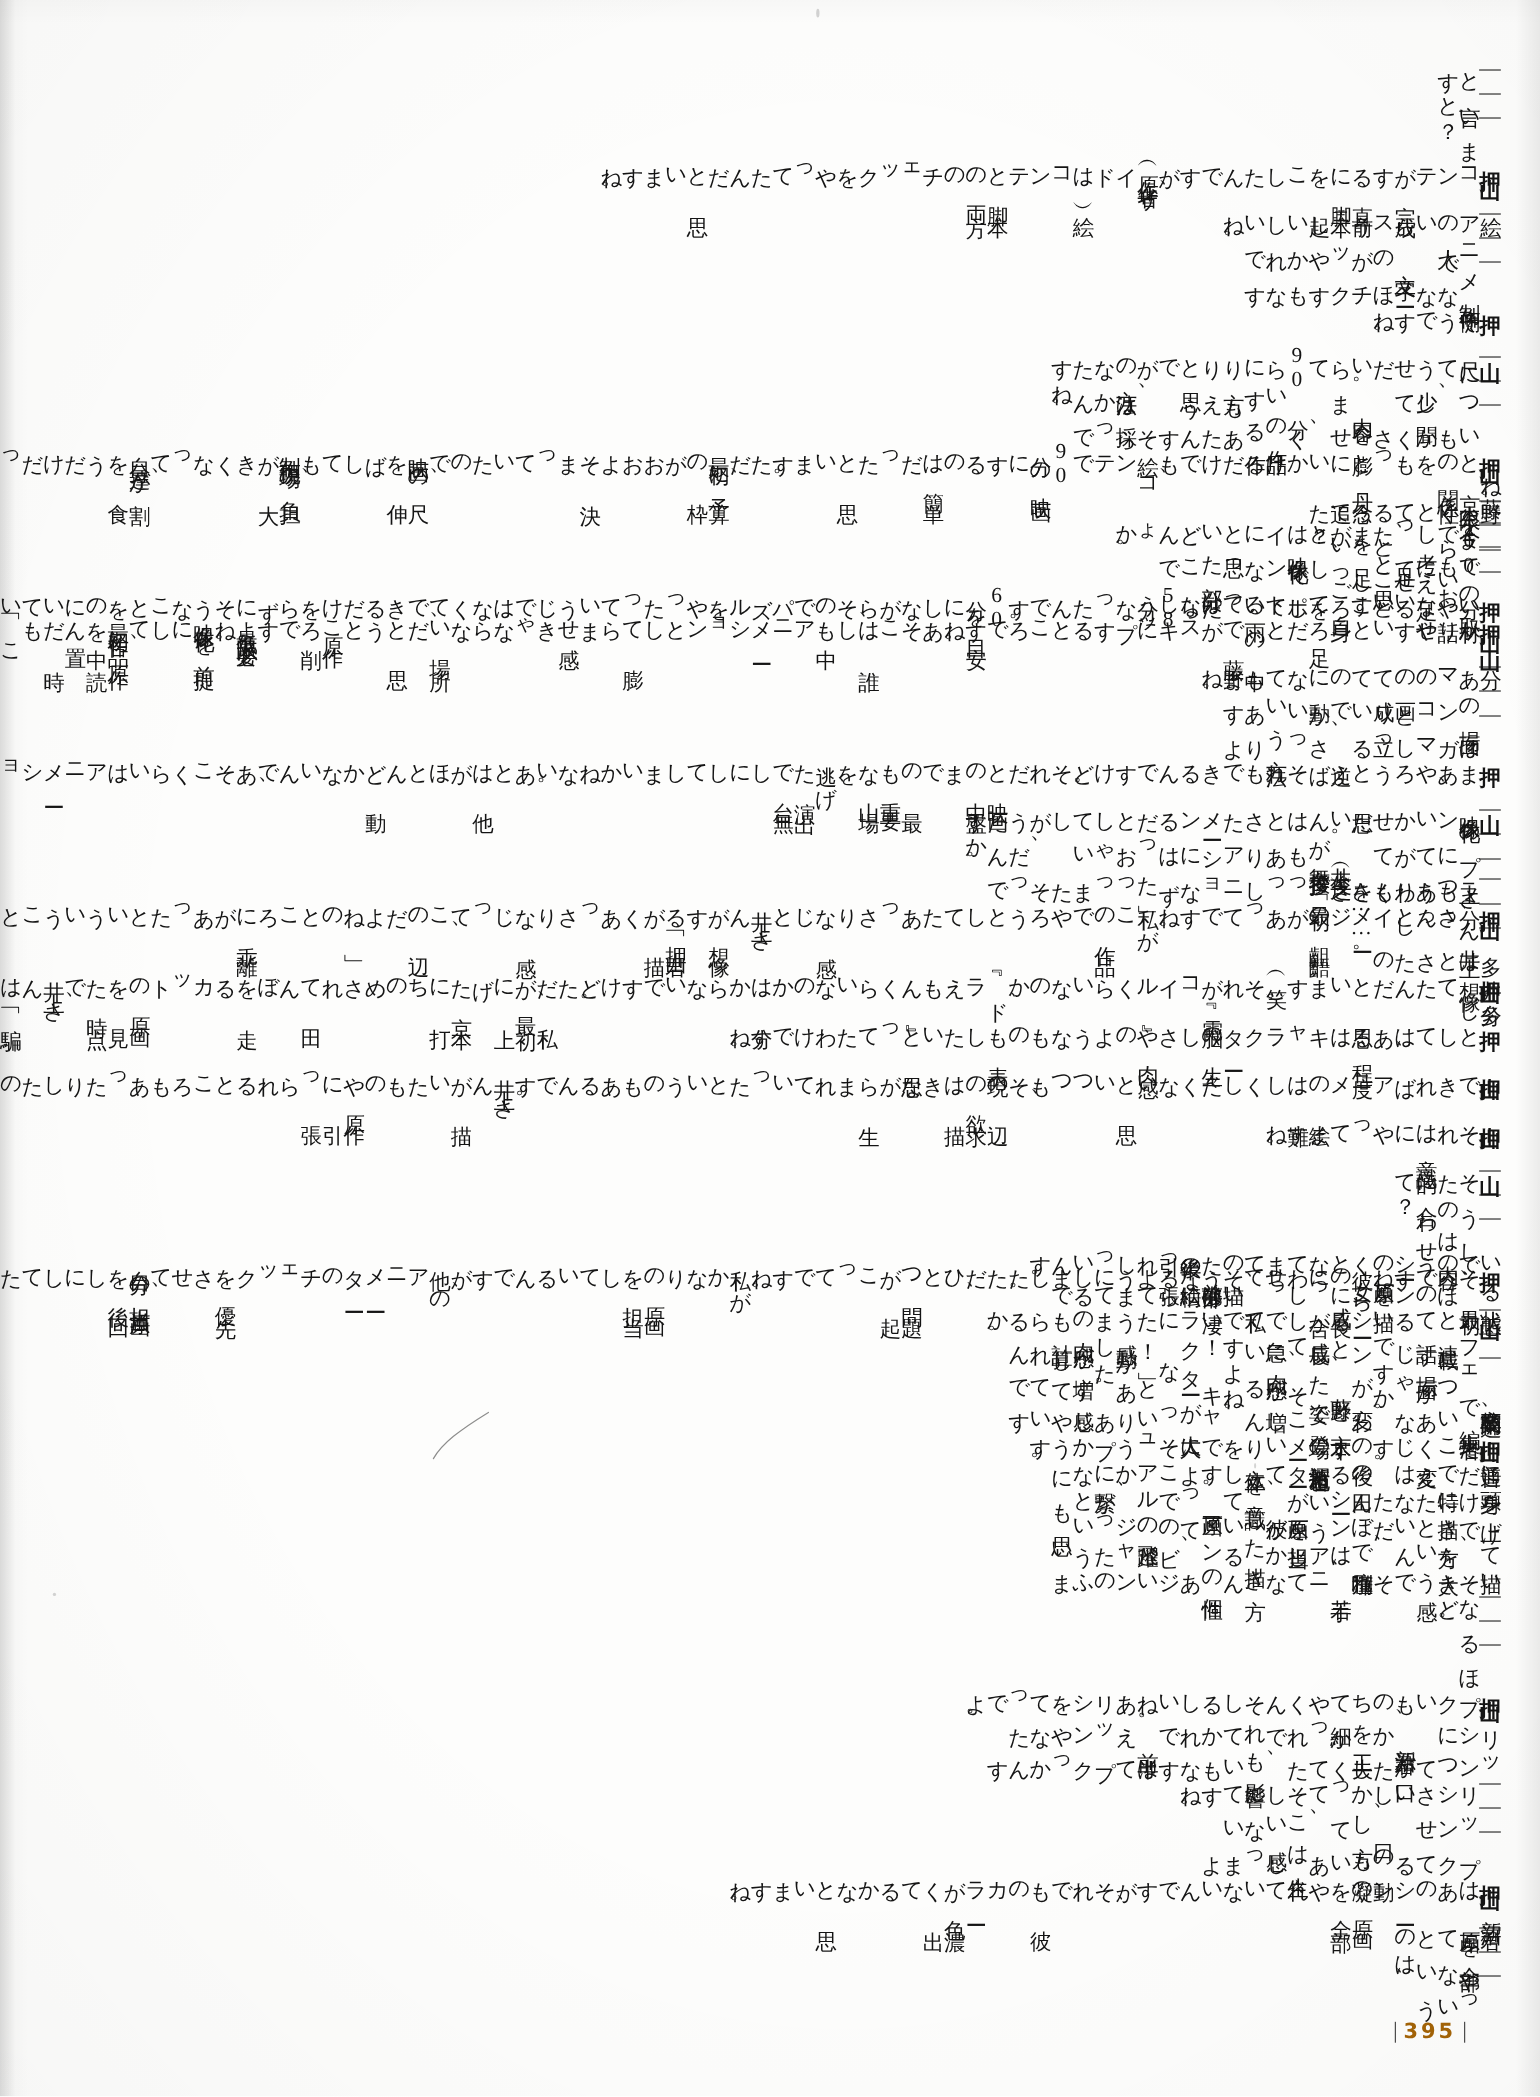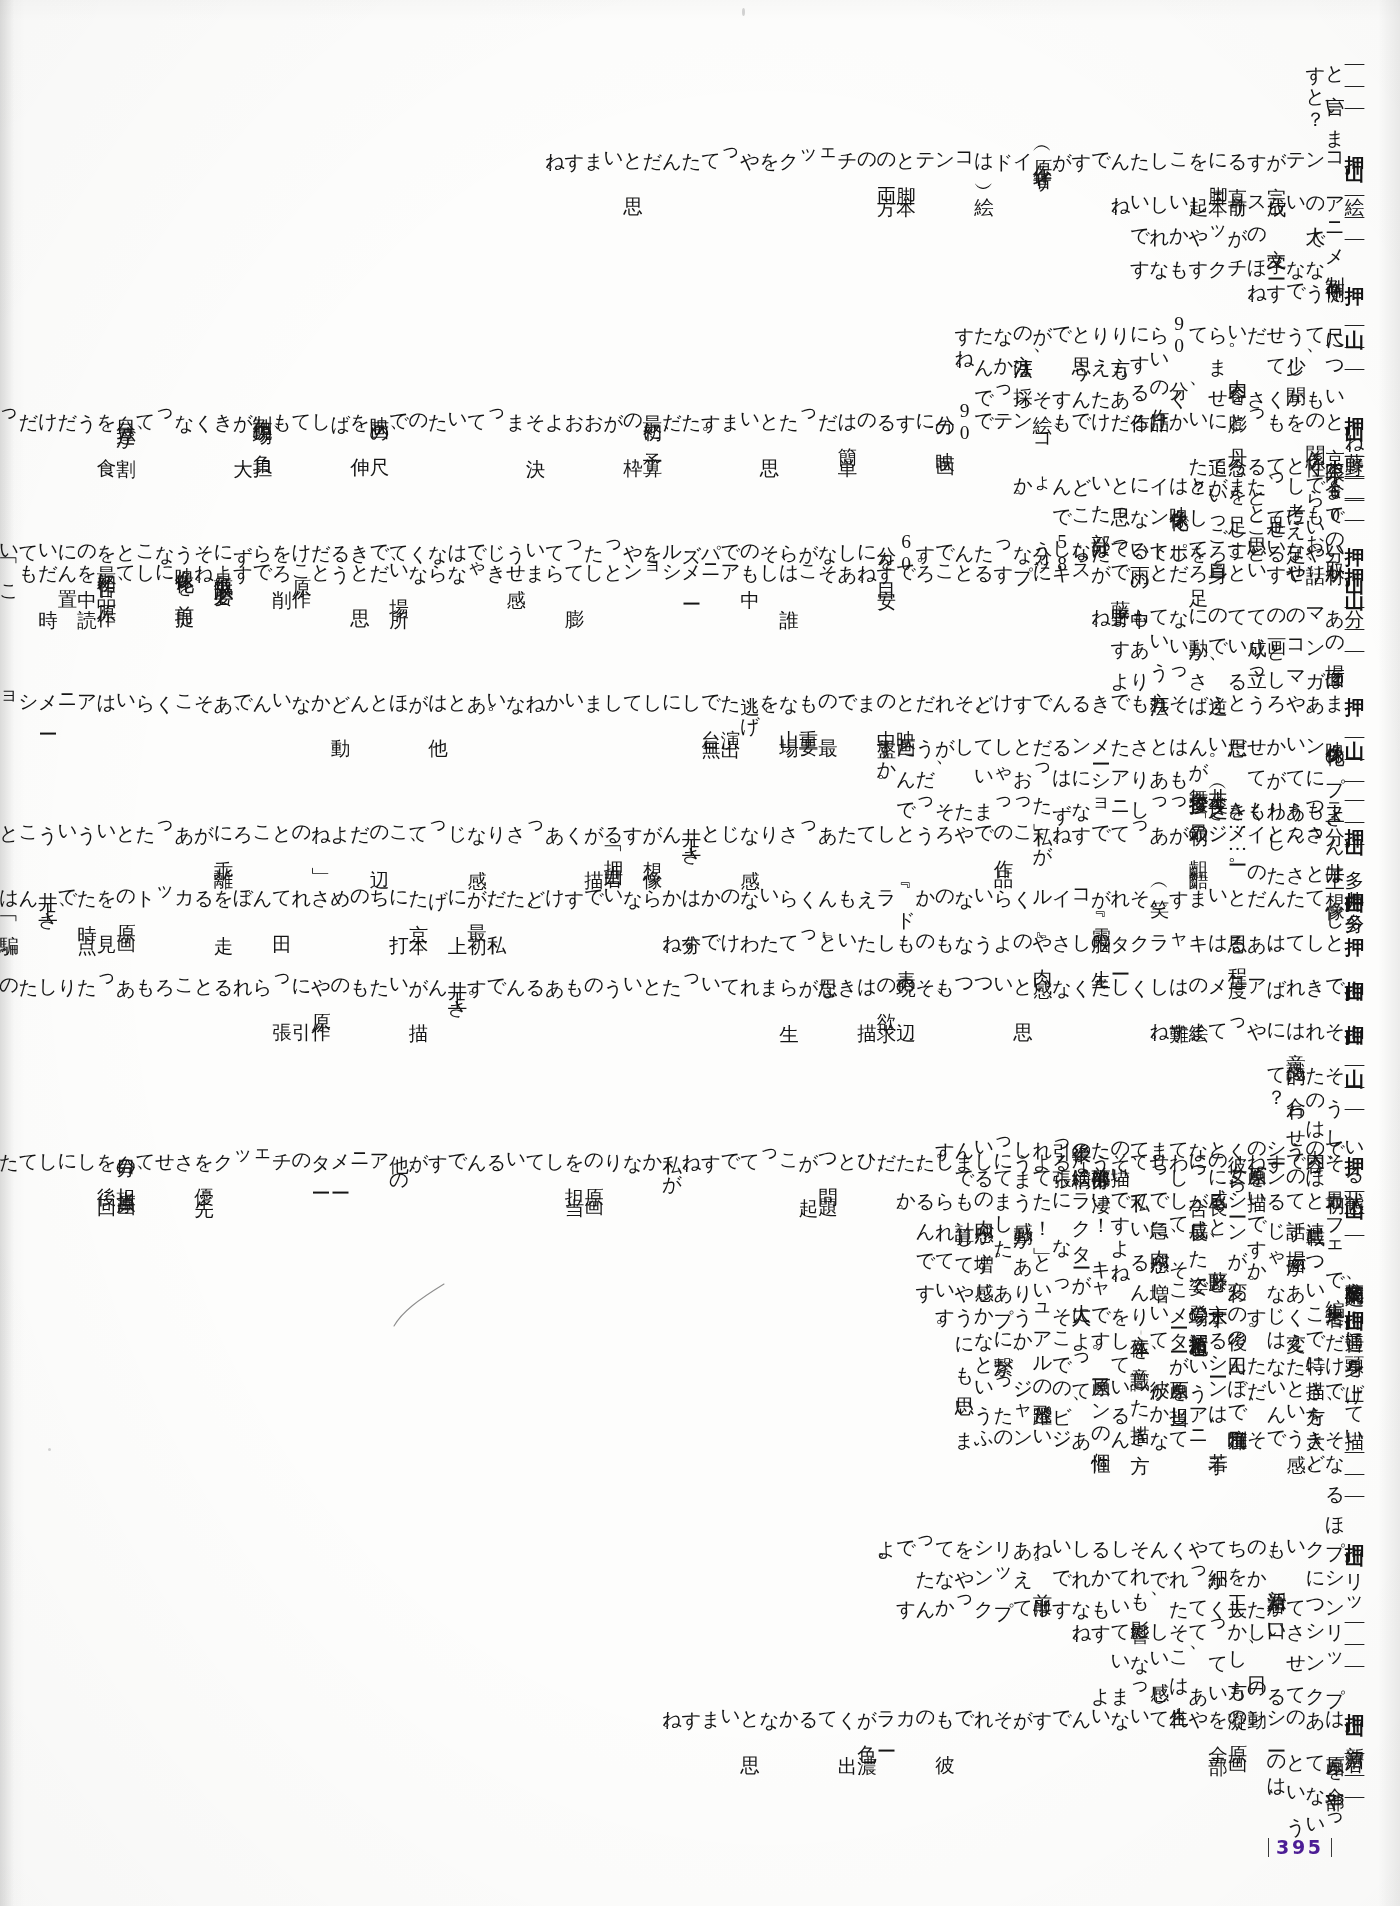--- a/index.html
+++ b/index.html
@@ -80,21 +80,21 @@
 
   
   #folio {
     position: absolute;
     left: 1268px;
     top: 1836px;
     font-family: "DejaVu Sans", "Liberation Sans", sans-serif;
     font-size: 19px;
     font-weight: 700;
     letter-spacing: 0.14em;
-    color: #4c1d95;
+    color: #a16207;
     display: flex;
     align-items: center;
     gap: 7px;
   }
   #folio .rule {
     display: inline-block;
     width: 1px;
     height: 19px;
     background: #3a3a3a;
   }

